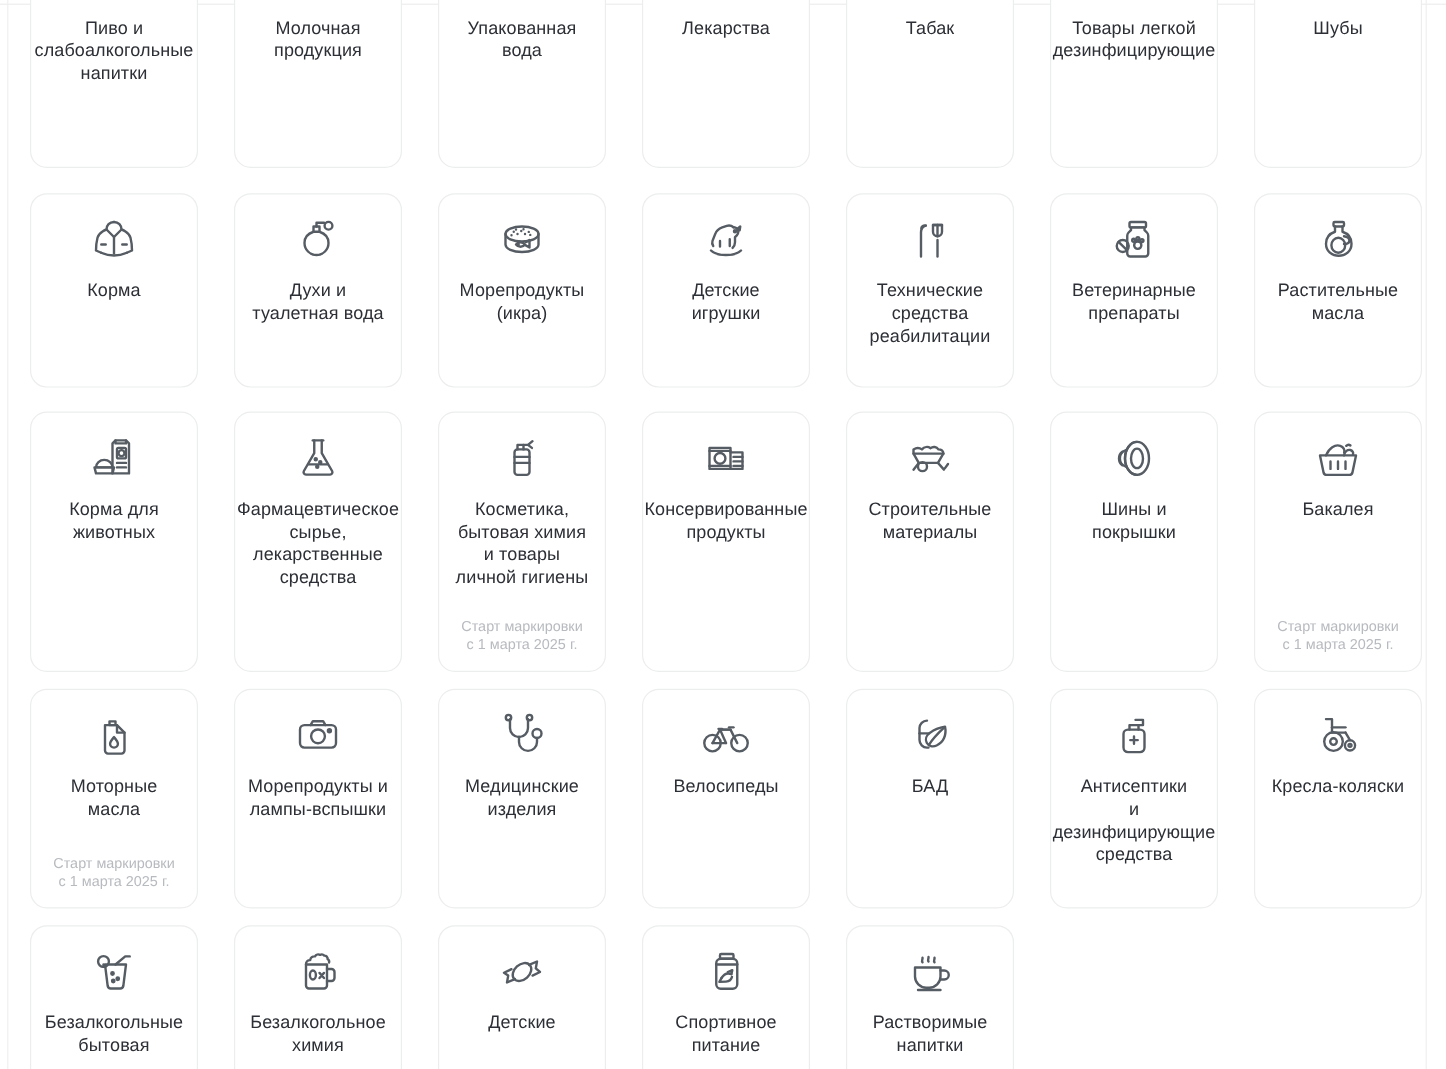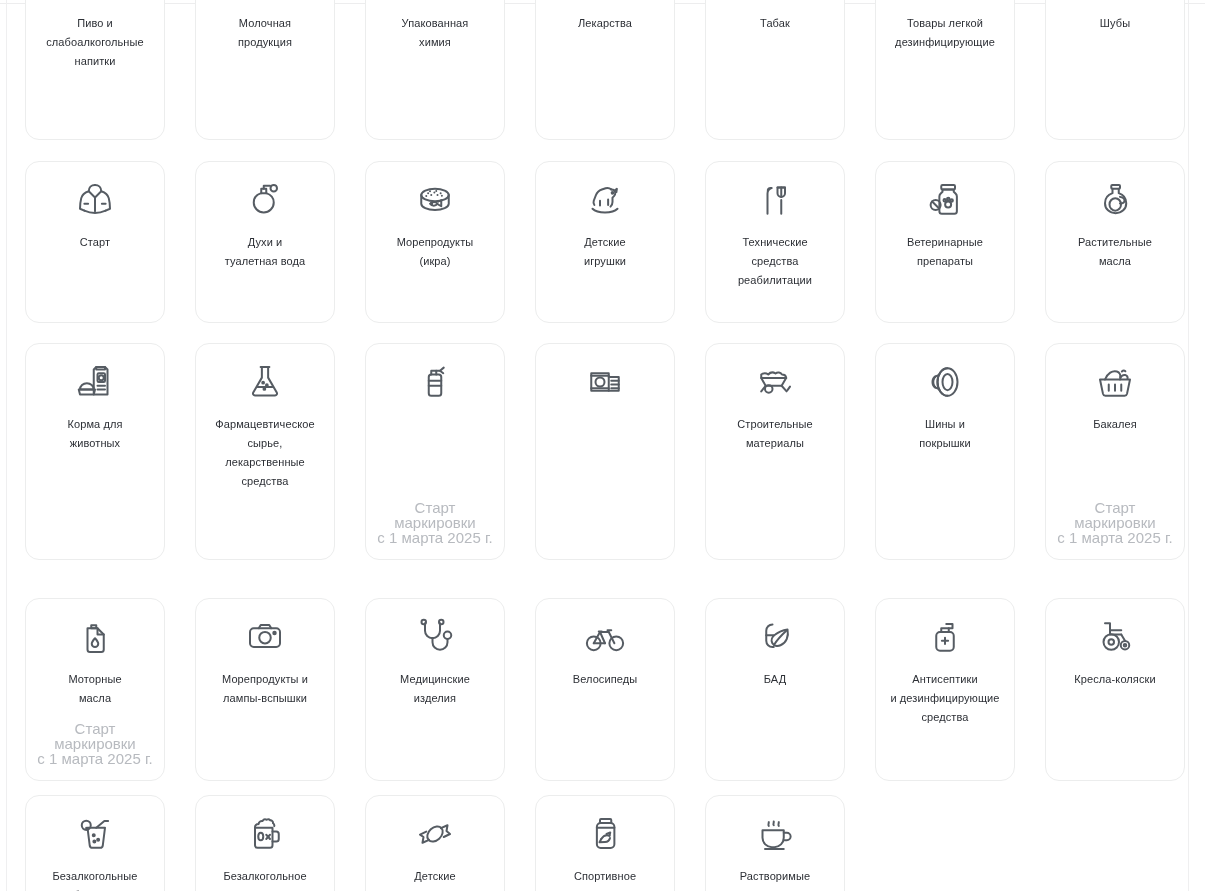--- a/index.html
+++ b/index.html
@@ -61,52 +61,52 @@
     flex-direction: column;
     align-items: center;
     text-align: center;
     cursor: pointer;
   }
 
   
   .r1 .card { height: 198px; margin-bottom: 21px; }
   .r2 .card { height: 162px; margin-bottom: 20px; }
   .r3 .card { height: 217px; margin-bottom: 14px; }
-  .r4 .card { height: 183px; margin-bottom: 14px; margin-top: 24px; }
+  .r4 .card { height: 183px; margin-bottom: 14px; }
   .r5 .card { height: 183px; }
 
   .icon {
     width: 44px;
     height: 40px;
     display: flex;
     align-items: center;
     justify-content: center;
     color: #565c63;
     margin-bottom: 13px;
     flex: 0 0 auto;
   }
   .icon svg {
     width: 100%;
     height: 100%;
     display: block;
   }
 
   .title {
-    font-size: 11px;
+    font-size: 15px;
     line-height: 19px;
     color: #2c2f35;
     font-weight: 400;
     letter-spacing: 0.1px;
     white-space: pre-line;
   }
 
   .note {
     margin-top: auto;
     padding-top: 10px;
-    font-size: 15px;
+    font-size: 12px;
     line-height: 15px;
     color: #b7babf;
     white-space: pre-line;
   }
   .card.has-note .note { margin-top: 8px; }
   .card.note-bottom .note { margin-top: auto; }
 </style>
 </head>
 <body>
 
@@ -141,21 +141,21 @@
         <div class="title">Молочная
 продукция</div>
       </div><div class="card">
         <span class="icon">
           <svg viewBox="0 0 32 32" fill="none" stroke="currentColor" stroke-width="1.6" stroke-linecap="round" stroke-linejoin="round">
             <rect x="11" y="4" width="10" height="24" rx="4"></rect>
             <path d="M11 15c3 0 4-3 7-3 1.2 0 2.2.5 3 1.2"></path>
           </svg>
         </span>
         <div class="title">Упакованная
-химия</div>
+вода</div>
       </div><div class="card">
         <span class="icon">
           <svg viewBox="0 0 32 32" fill="none" stroke="currentColor" stroke-width="1.6" stroke-linecap="round" stroke-linejoin="round">
             <path d="M17 9a6 6 0 0 0-6-6 6 6 0 0 0 0 12h1"></path>
             <path d="M6 9h8"></path>
             <circle cx="21" cy="18" r="7"></circle>
             <path d="M16 13l10 10"></path>
           </svg>
         </span>
         <div class="title">Лекарства</div>
@@ -193,21 +193,21 @@
         <span class="icon">
           <svg viewBox="0 0 32 32" fill="none" stroke="currentColor" stroke-width="1.6" stroke-linecap="round" stroke-linejoin="round">
             <path d="M16 4c-3 0-5 2.2-5 5 0 0-5 1.6-6 5.5S4 23 4 23l3.5 1.5"></path>
             <path d="M16 4c3 0 5 2.2 5 5 0 0 5 1.6 6 5.5S28 23 28 23l-3.5 1.5"></path>
             <path d="M11 9l5 5 5-5"></path>
             <path d="M16 14v11"></path>
             <path d="M7.5 24.5c3 1.3 5.6 1.8 8.5 1.8s5.5-.5 8.5-1.8"></path>
             <path d="M7.5 19h3M21.5 19h3"></path>
           </svg>
         </span>
-        <div class="title">Старт</div>
+        <div class="title">Корма</div>
       </div><div class="card">
         <span class="icon">
           <svg viewBox="0 0 32 32" fill="none" stroke="currentColor" stroke-width="1.6" stroke-linecap="round" stroke-linejoin="round">
             <path d="M13 10.5V7h4v3.5"></path>
             <path d="M15 7V4.5h5"></path>
             <circle cx="23" cy="6.5" r="2.6"></circle>
             <path d="M17 10.5c4 1.3 6 4.2 6 7.5a8 8 0 0 1-16 0c0-3.3 2-6.2 6-7.5z"></path>
           </svg>
         </span>
         <div class="title">Духи и
@@ -311,32 +311,38 @@
       </div><div class="card has-note note-bottom">
         <span class="icon">
           <svg viewBox="0 0 32 32" fill="none" stroke="currentColor" stroke-width="1.6" stroke-linecap="round" stroke-linejoin="round">
             <path d="M13 10h6a2 2 0 0 1 2 2v13a2 2 0 0 1-2 2h-6a2 2 0 0 1-2-2V12a2 2 0 0 1 2-2z"></path>
             <path d="M13 10V7h4v3"></path>
             <path d="M17 7h3l3-2.5"></path>
             <path d="M20 7l2.6 2"></path>
             <path d="M11 15h10M11 19h10"></path>
           </svg>
         </span>
+        <div class="title">Косметика,
+бытовая химия
+и товары
+личной гигиены</div>
         <div class="note">Старт маркировки
 с 1 марта 2025 г.</div>
       </div><div class="card">
         <span class="icon">
           <svg viewBox="0 0 32 32" fill="none" stroke="currentColor" stroke-width="1.6" stroke-linecap="round" stroke-linejoin="round">
             <rect x="5" y="9" width="14" height="14"></rect>
             <path d="M5 11h14M5 21h14"></path>
             <circle cx="12" cy="16" r="3.6"></circle>
             <path d="M19 12h8v11h-8"></path>
             <path d="M21 15h6M21 18h6M21 21h6"></path>
           </svg>
         </span>
+        <div class="title">Консервированные
+продукты</div>
       </div><div class="card">
         <span class="icon">
           <svg viewBox="0 0 32 32" fill="none" stroke="currentColor" stroke-width="1.6" stroke-linecap="round" stroke-linejoin="round">
             <path d="M5 10c1.8-1.2 4-1.2 5.6 0 1.6-1.8 4-2 5.8-.8 1.6-1.4 4-1 5.2.8 1.8 0 3.2 1.2 3.4 2.8H5z"></path>
             <path d="M5 12.8l3.5 6.2h12.8l3.6-6.2"></path>
             <path d="M21.3 19l4 4.5"></path>
             <path d="M26 22.5l2-2.8"></path>
             <circle cx="11" cy="21.5" r="3"></circle>
             <path d="M8.5 19l-3.5 4.5"></path>
           </svg>

